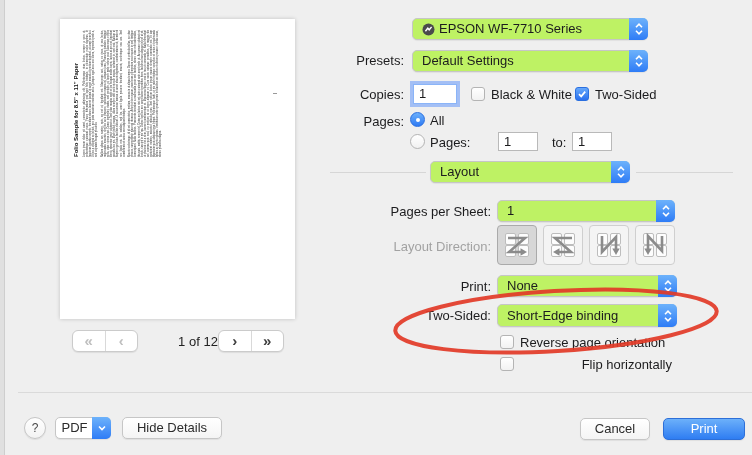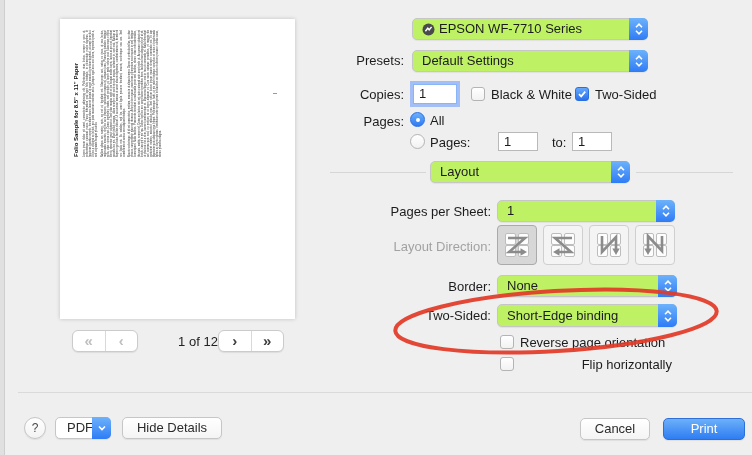--- a/index.html
+++ b/index.html
@@ -59,21 +59,21 @@
   .btn{position:absolute;height:22px;border-radius:5px;border:1px solid #c6c6c6;
     background:linear-gradient(#ffffff,#f4f4f4);text-align:center;line-height:20px;
     box-sizing:border-box;color:#2b2b2b;box-shadow:0 1px 1px rgba(0,0,0,.07);}
   .btn.primary{background:linear-gradient(#6cb0fa,#2f7df2);border-color:#2d6fd8;color:#fff;}
   .helpbtn{position:absolute;left:24px;top:417px;width:22px;height:22px;border-radius:50%;
     border:1px solid #c6c6c6;background:linear-gradient(#ffffff,#f3f3f3);display:flex;
     align-items:center;justify-content:center;color:#4a4a4a;font-size:12px;box-sizing:border-box;
     box-shadow:0 1px 1px rgba(0,0,0,.07);}
   .pdfbtn{position:absolute;left:55px;top:417px;width:56px;height:22px;border-radius:5px;
     border:1px solid #c6c6c6;background:#fff;box-sizing:border-box;box-shadow:0 1px 1px rgba(0,0,0,.07);}
-  .pdfbtn .pdftext{position:absolute;left:0;top:0;width:37px;text-align:right;line-height:20px;color:#2b2b2b;}
+  .pdfbtn .pdftext{position:absolute;left:0;top:0;width:37px;text-align:center;line-height:20px;color:#2b2b2b;}
   .pdfbtn .pdfcap{position:absolute;right:-1px;top:-1px;width:19px;height:22px;border-radius:0 5px 5px 0;
     background:linear-gradient(#6db2fb,#2e7cf6);display:flex;align-items:center;justify-content:center;}
 
   .ellipse-overlay{position:absolute;left:388px;top:286px;width:338px;height:70px;pointer-events:none;}
 </style>
 </head>
 <body>
 
 <div class="dialog">
   <div class="edge"></div>
@@ -230,21 +230,21 @@
             <rect x="14.5" y="1.5" width="10" height="11" rx="1.5"></rect>
             <rect x="1.5" y="13.5" width="10" height="11" rx="1.5"></rect>
             <rect x="14.5" y="13.5" width="10" height="11" rx="1.5"></rect>
           </g>
         <path d="M20 4 L20 19 L6 4 L6 18" stroke="#8b8b8b" stroke-width="2.6" fill="none"></path>
         <polygon points="6,23 2.3,16.5 9.7,16.5" fill="#8b8b8b"></polygon>
       </svg>
     </span>
   </div>
 
-  <div class="lbl" style="left:353px;top:279px;width:138px;">Border:</div>
+  <div class="lbl" style="left:353px;top:279px;width:138px;">Print:</div>
   <div class="popup" style="left:497px;top:275px;width:180px;">
     <span class="val">
         <span>None</span>
       </span>
     <span class="cap">
       <svg width="10" height="14" viewBox="0 0 10 14">
           <path d="M2 5.2 L5 2.2 L8 5.2" stroke="#fff" stroke-width="1.6" fill="none"></path>
           <path d="M2 8.8 L5 11.8 L8 8.8" stroke="#fff" stroke-width="1.6" fill="none"></path>
         </svg>
     </span>

